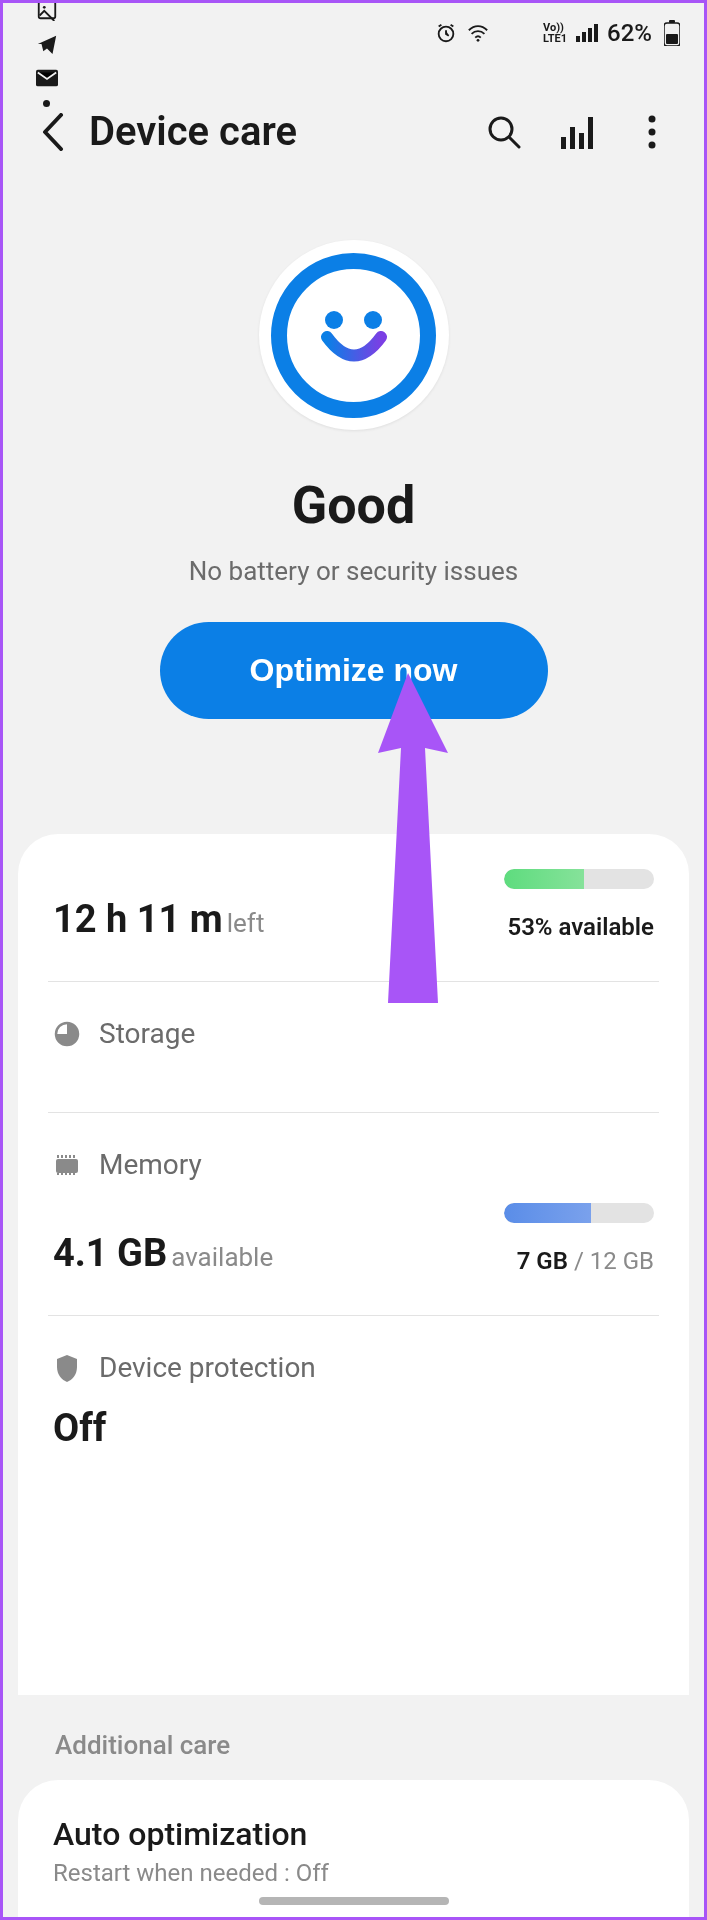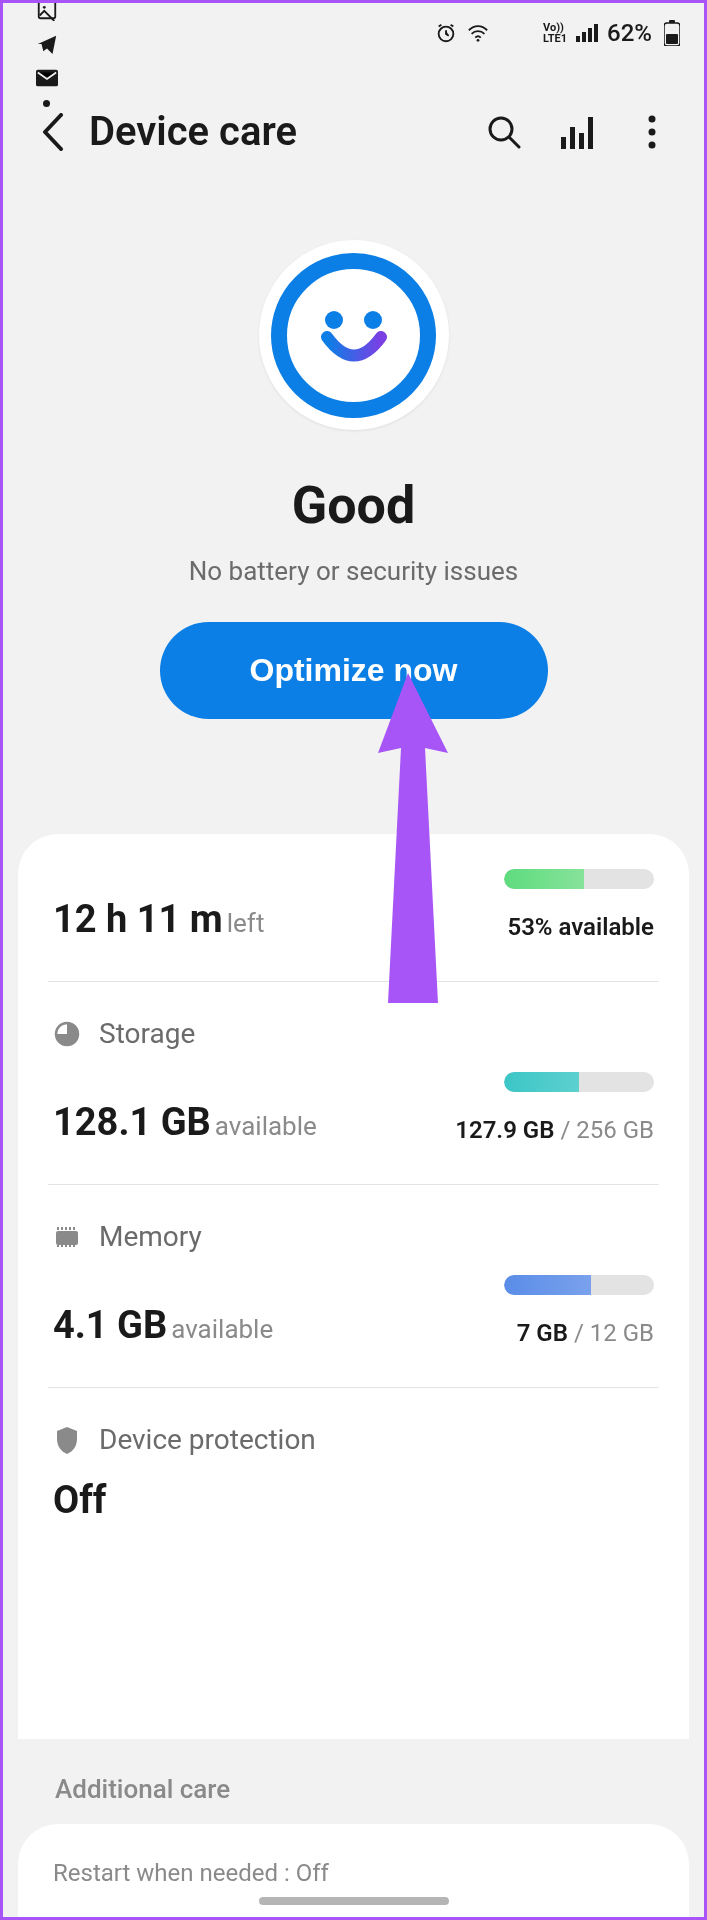--- a/index.html
+++ b/index.html
@@ -263,33 +263,20 @@
     <div class="row">
       <div class="row-head">
         <span class="row-icon">
           <svg width="26" height="26" viewBox="0 0 26 26">
               <path d="M13 2 A11 11 0 1 1 2 13 L13 13 Z" fill="#8a8a8a"></path>
               <circle cx="13" cy="13" r="11" stroke="#8a8a8a" stroke-width="2.5" fill="none"></circle>
             </svg>
         </span>
         <span class="row-label">Storage</span>
       </div>
-      <div class="row-body">
-        <div class="row-big">
-          <span>128.1 GB</span><span class="suffix">available</span>
-        </div>
-        <div class="row-meta">
-          <div class="bar">
-              <div class="bar-fill bar-teal" style="width:50%"></div>
-            </div>
-          <div class="row-stat-txt">
-            <span>127.9 GB</span> <span class="muted">/ <span>256 GB</span></span>
-          </div>
-        </div>
-      </div>
     </div>
 
     <div class="row">
       <div class="row-head">
         <span class="row-icon">
           <svg width="28" height="22" viewBox="0 0 28 22">
               <rect x="3" y="5" width="22" height="14" rx="2" fill="#8a8a8a"></rect>
               <path d="M5 1v3M9 1v3M13 1v3M17 1v3M21 1v3M5 21v-2M9 21v-2M13 21v-2M17 21v-2M21 21v-2" stroke="#8a8a8a" stroke-width="2"></path>
             </svg>
         </span>
@@ -322,20 +309,21 @@
       <div class="row-body">
         <div class="row-big">Off</div>
       </div>
     </div>
 
   </div>
 
   <div class="section-title">Additional care</div>
 
   <div class="card2">
+    <div class="opt-title">Auto optimization</div>
     <div class="opt-sub">Restart when needed : Off</div>
   </div>
 
   <div class="home-indicator"></div>
 </div>
 
 <svg class="arrow-annot" width="120" height="350" viewBox="0 0 120 350">
   <defs>
     <linearGradient id="ag" x1="0" y1="0" x2="0" y2="1">
       <stop offset="0" stop-color="#a855f7"></stop>

